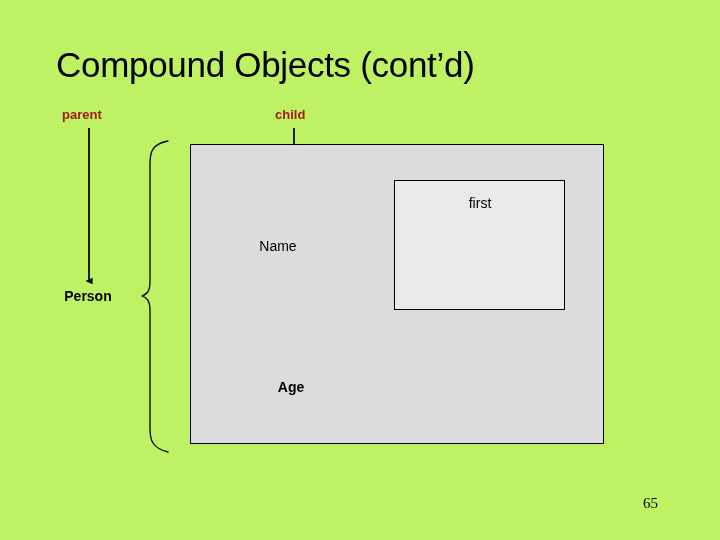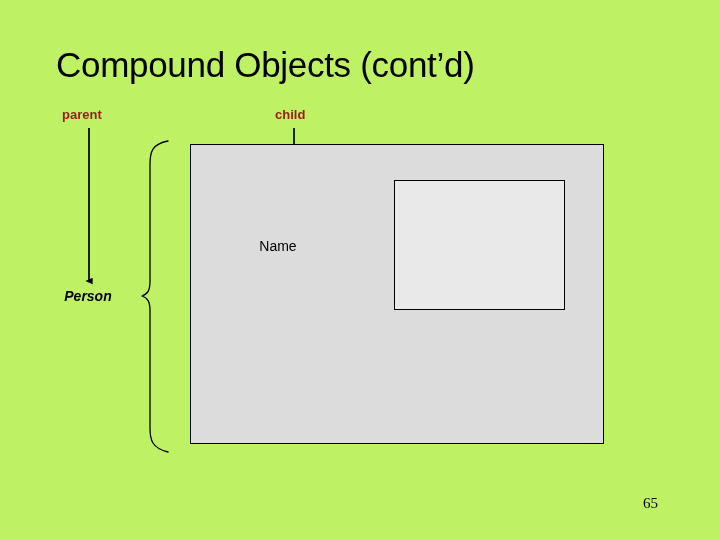--- a/index.html
+++ b/index.html
@@ -79,21 +79,21 @@
     position: absolute;
     font-family: "Liberation Sans", sans-serif;
     font-size: 14px;
     font-weight: bold;
     color: #000000;
     white-space: nowrap;
     text-align: center;
   }
   .field-label.plain { font-weight: normal; }
 
-  #label-person { left: 30px;  top: 288px; width: 116px; font-style: italic; }
+  #label-person { left: 30px;  top: 288px; width: 116px; }
   #label-name   { left: 220px; top: 238px; width: 116px; }
   #label-age    { left: 233px; top: 379px; width: 116px; }
   #label-first  { left: 422px; top: 195px; width: 116px; }
   #label-middle { left: 422px; top: 237px; width: 116px; }
   #label-last   { left: 422px; top: 280px; width: 116px; }
 
   
   #vector-layer {
     position: absolute;
     left: 0; top: 0;
@@ -155,19 +155,21 @@
   <div class="inner-box"></div>
 
   <div class="callout-label" id="label-parent">parent</div>
 
   <div class="callout-label" id="label-child">child</div>
 
   <div class="field-label" id="label-person">Person</div>
 
   <div class="field-label plain" id="label-name">Name</div>
 
+  <div class="field-label" id="label-age">Age</div>
 
+  <div class="field-label plain" id="label-first">first</div>
 
 
 
   <div class="page-number">65</div>
 
 </div>
 
 </body></html>

